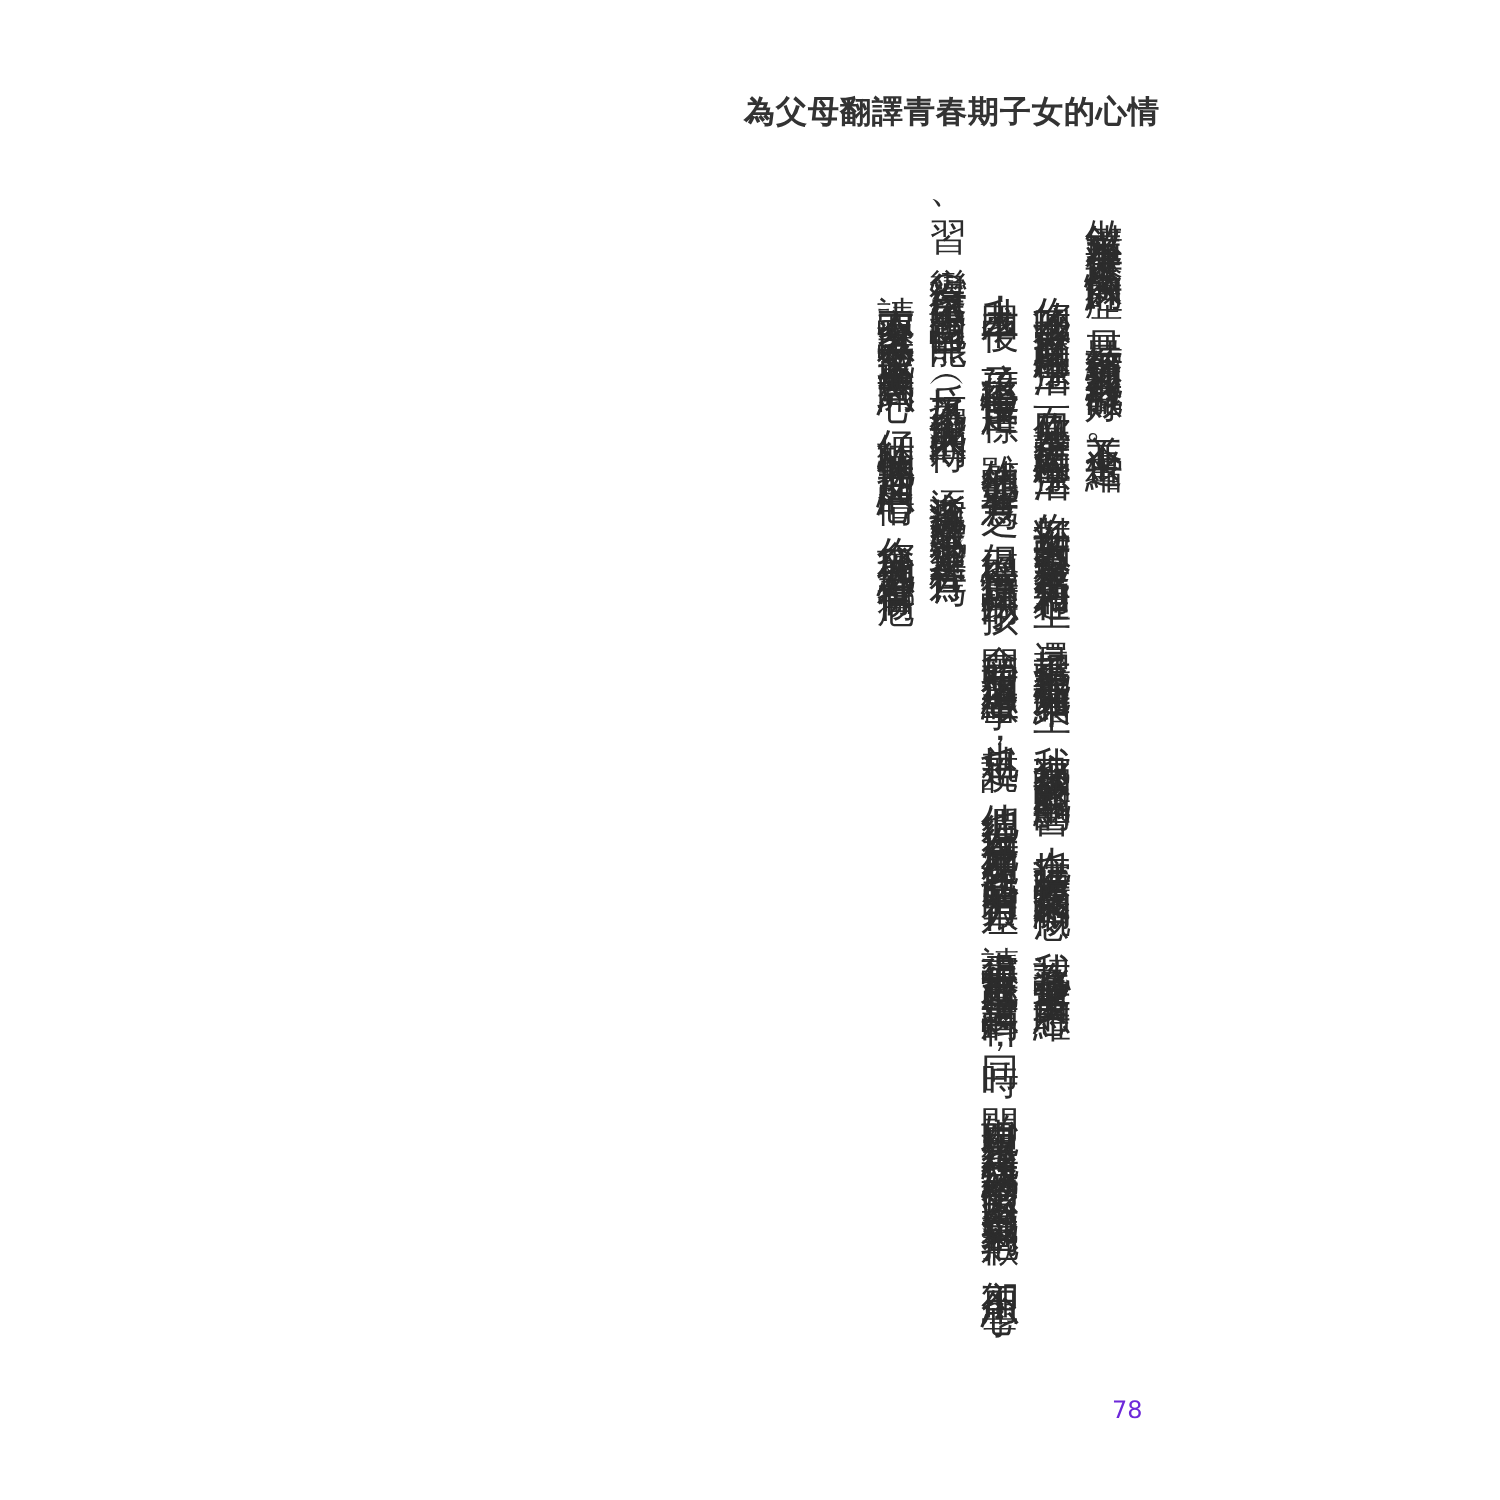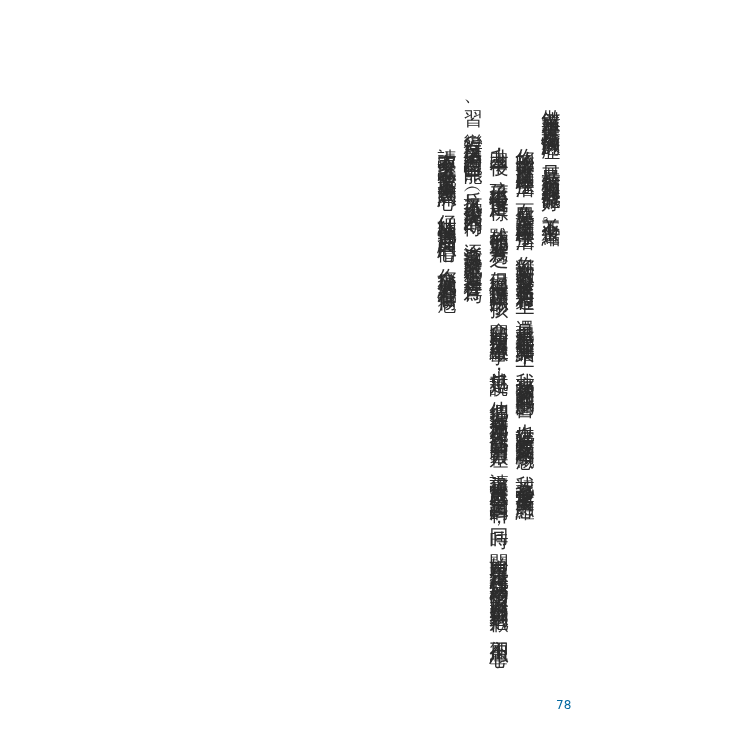--- a/index.html
+++ b/index.html
@@ -49,28 +49,29 @@
   }
   .para.first {
     text-indent: 0;
   }
   .page-number {
     position: absolute;
     left: 556px;
     top: 698px;
     font-family: "DejaVu Sans", "Liberation Sans", sans-serif;
     font-size: 12px;
-    color: #0369a1;
+    color: #6d28d9;
   }
 </style>
 </head>
 <body>
 
 <div class="page">
 
+  <div class="running-header">為父母翻譯青春期子女的心情</div>
 
   <div class="body-text">
     <p class="para first">做錯事並不是什麼不愉快的經歷，只要持續努力和練習就能做好，並不會退縮。</p>
     <p class="para">你的孩子帶著什麼樣的目標生活？而你又是帶著怎樣的目標生活？你對子女的教育是否聚焦在努力和過程上，還是把重點放在能力和結果上？我寫過很多關於此觀點的書，也在演講時多次提及相關概念，我認為這是非常重要的思維。</p>
     <p class="para">升上國中後，孩子已經慢慢定下目標。雖然他們並非有意為之，但已經習慣評價目標的小孩，會開始按照這個思維做事。也就是說，他們往往沒有充分用功便埋怨起自己的智力很差、讀書很無趣或自己不是讀書的料。同時，開始出現只是單純模仿成績好的孩子（因為對爸媽感到抱歉），卻不用心學習、變得沒自信（為了證明自己無能）、反抗（為了擺脫大人的期待）、逐漸沉迷於遊戲（為了逃避）等各種行為。</p>
     <p class="para">請大家不要誤以為子女做這些事會感到開心，仔細聆聽他們描述自己的心情，你會發現他們心裡都有傷疤。</p>
   </div>
 
   <div class="page-number">78</div>
 

